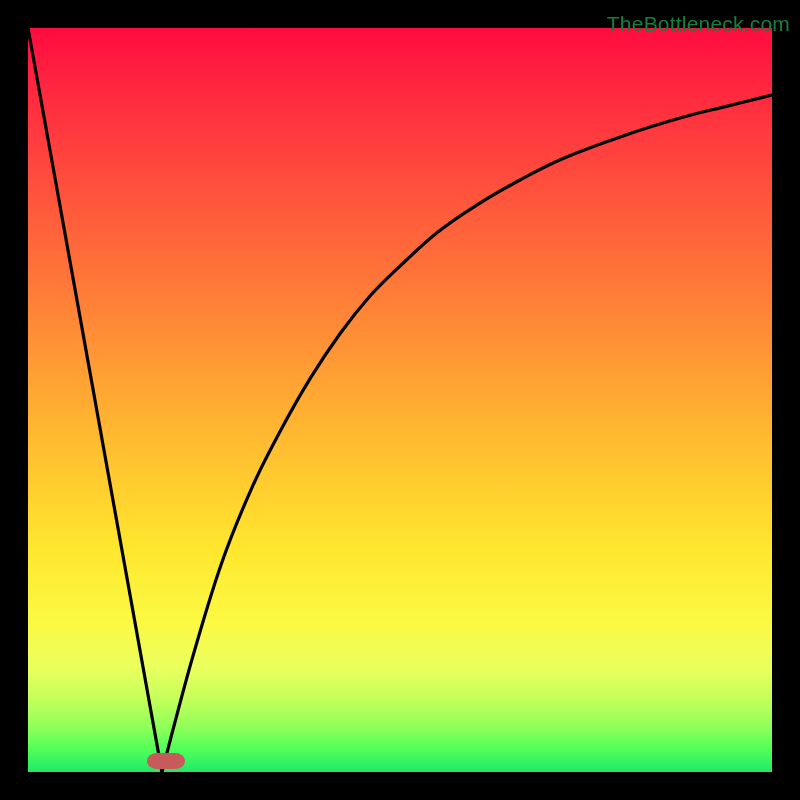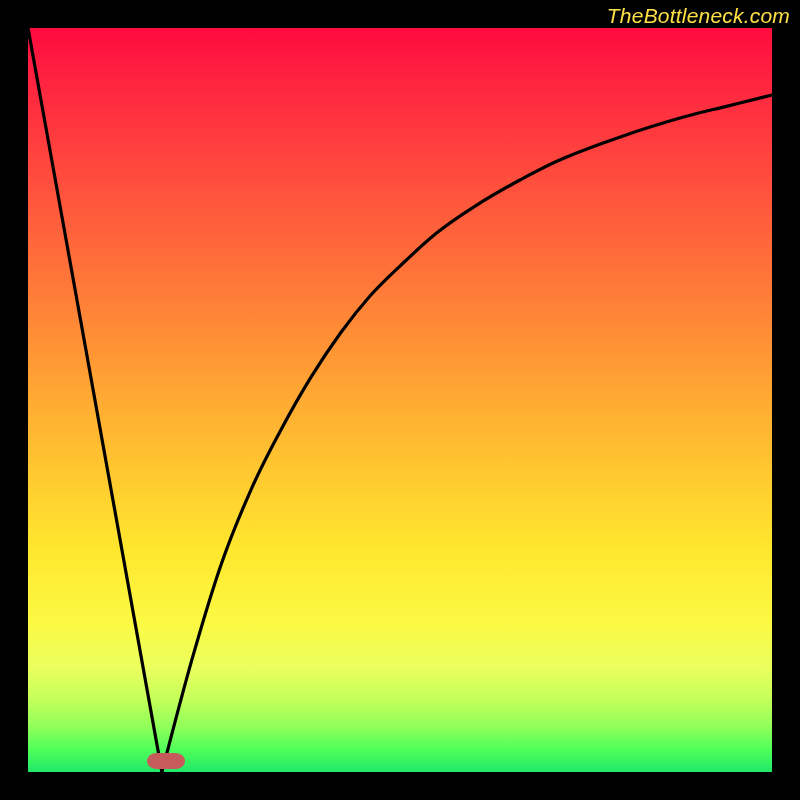--- a/index.html
+++ b/index.html
@@ -36,28 +36,27 @@
       #fbf943 80%,
       #eaff5e 86%,
       #c7ff5a 90%,
       #8fff59 94%,
       #4fff5a 97%,
       #20e869 100%
     );
   }
   .watermark {
     position: absolute;
-    top: 4px;
+    top: 12px;
     right: 10px;
-    color: #fde047;
+    color: #15803d;
     font-size: 21px;
     letter-spacing: 0.2px;
     font-weight: 400;
     user-select: none;
-    font-style: italic;
   }
   svg.curve {
     position: absolute;
     left: 0;
     top: 0;
     width: 744px;
     height: 744px;
     overflow: visible;
   }
   .marker {

